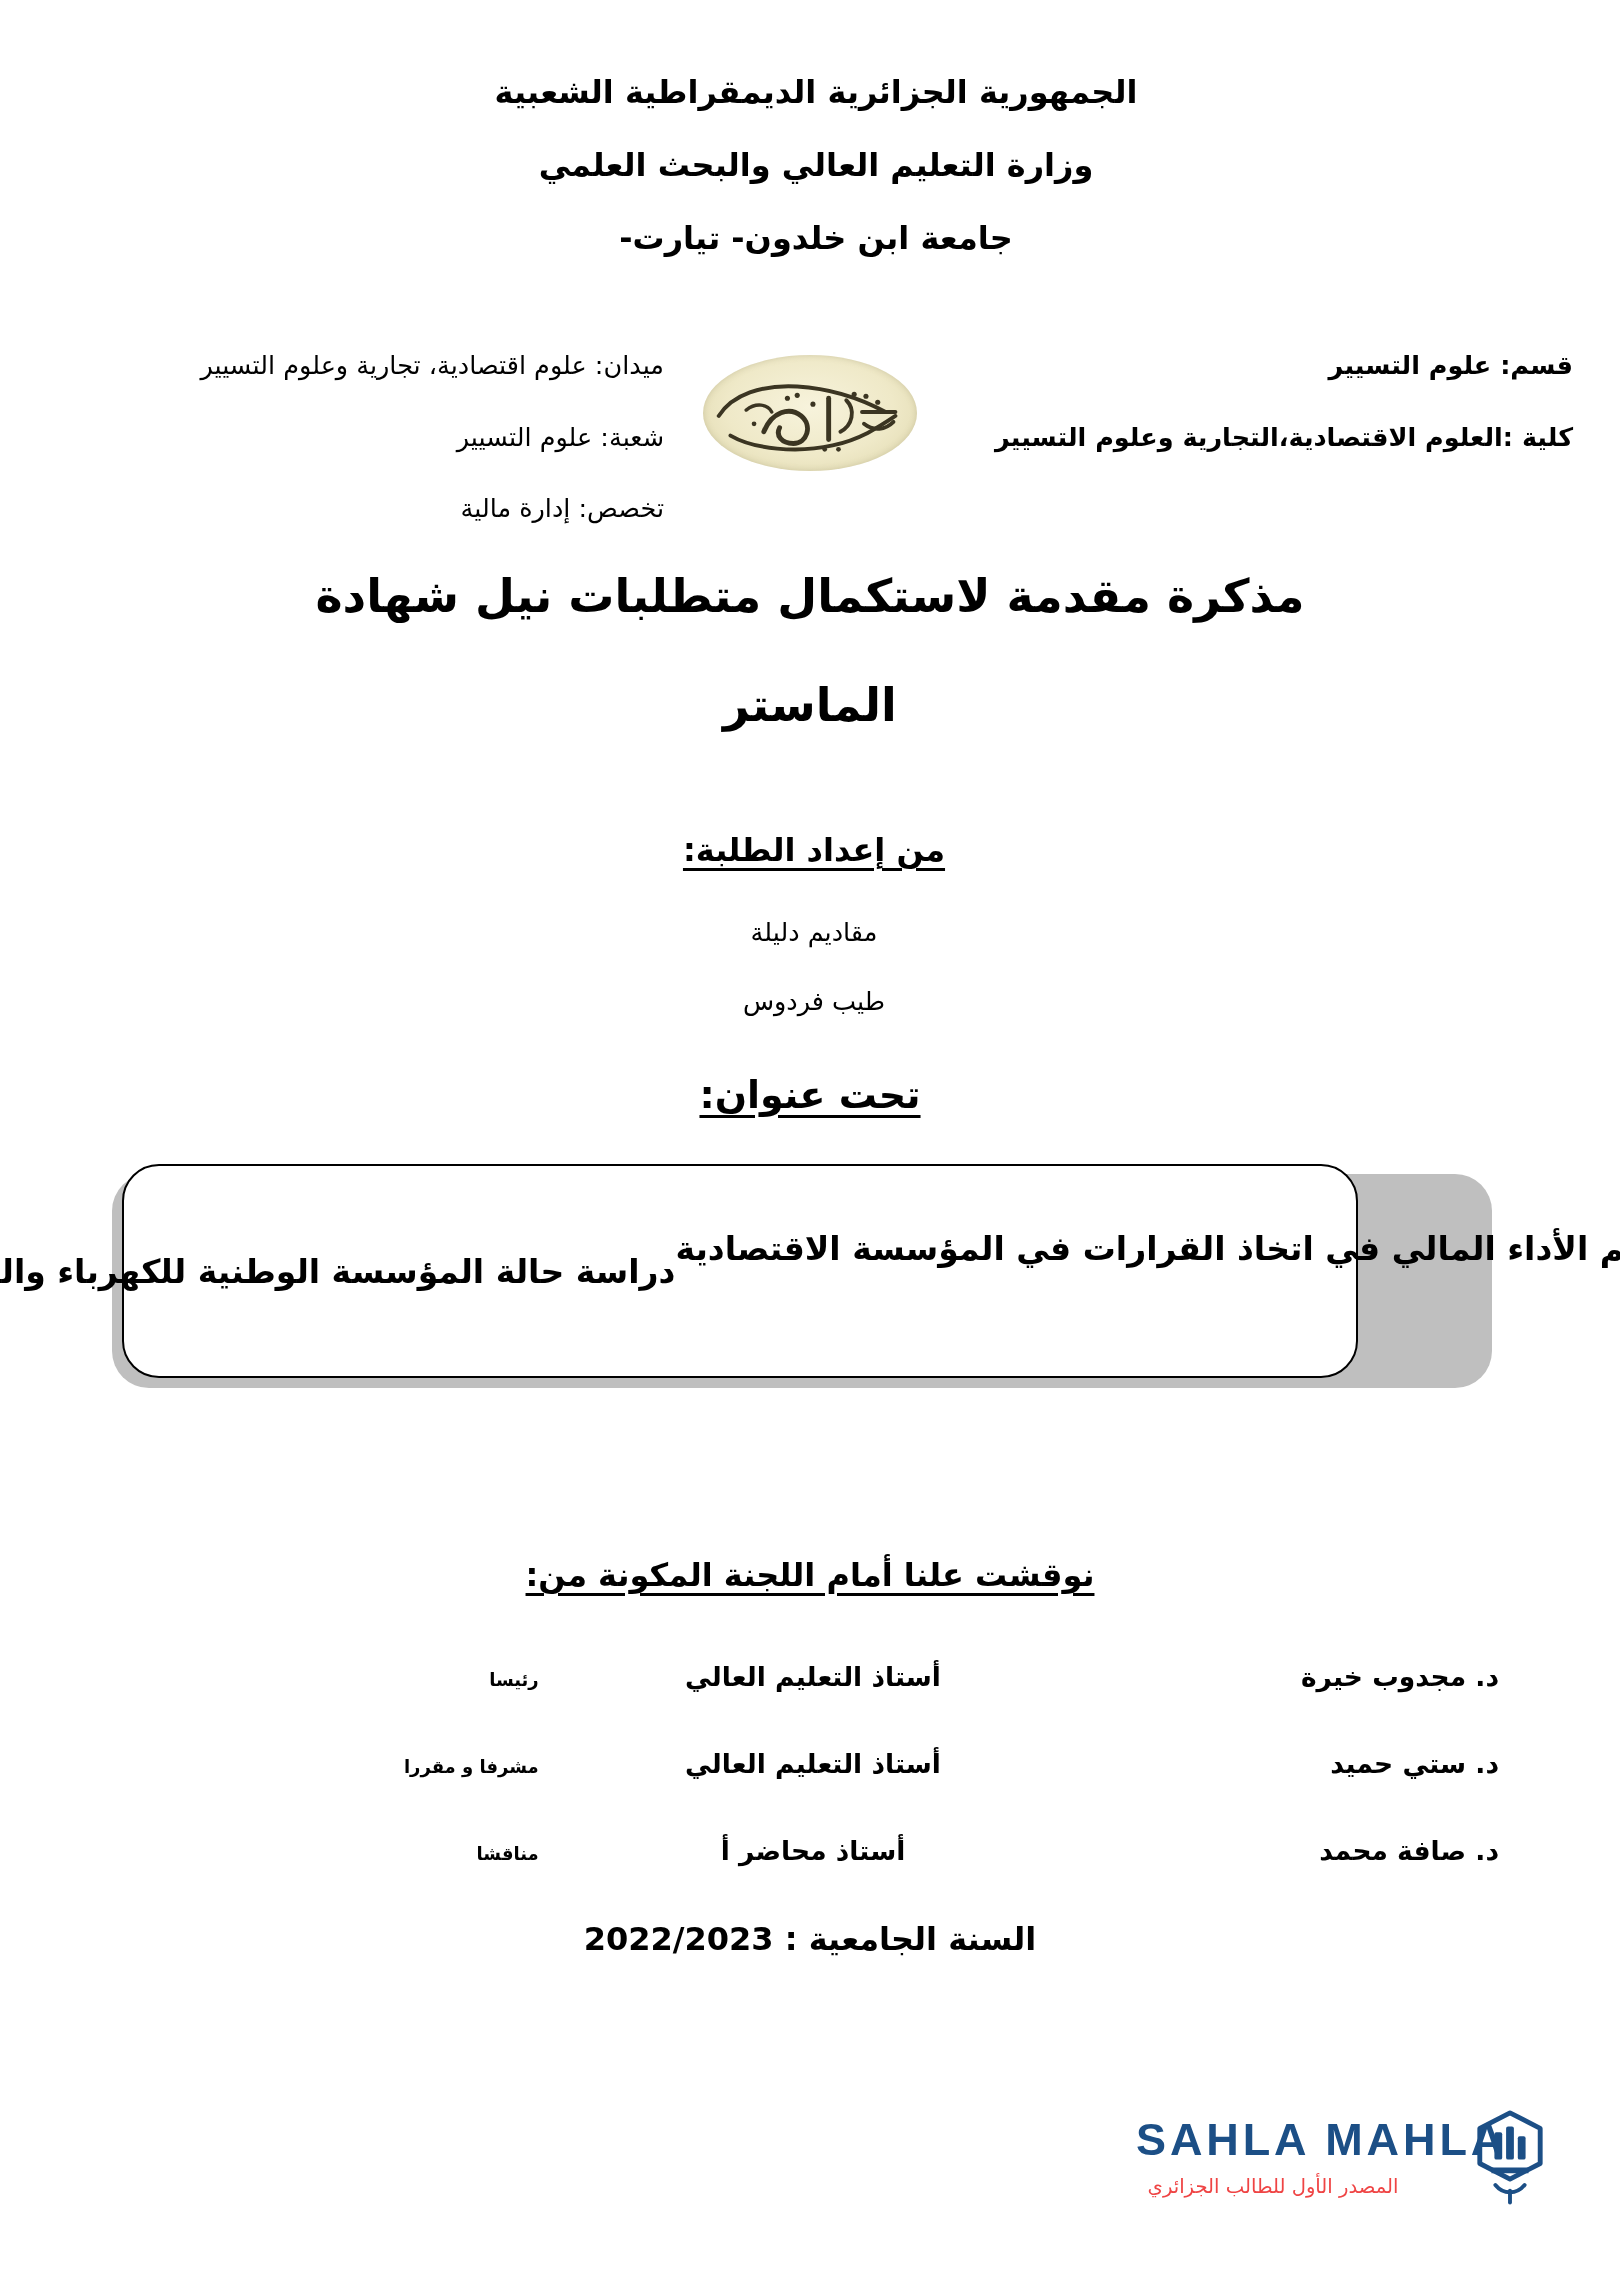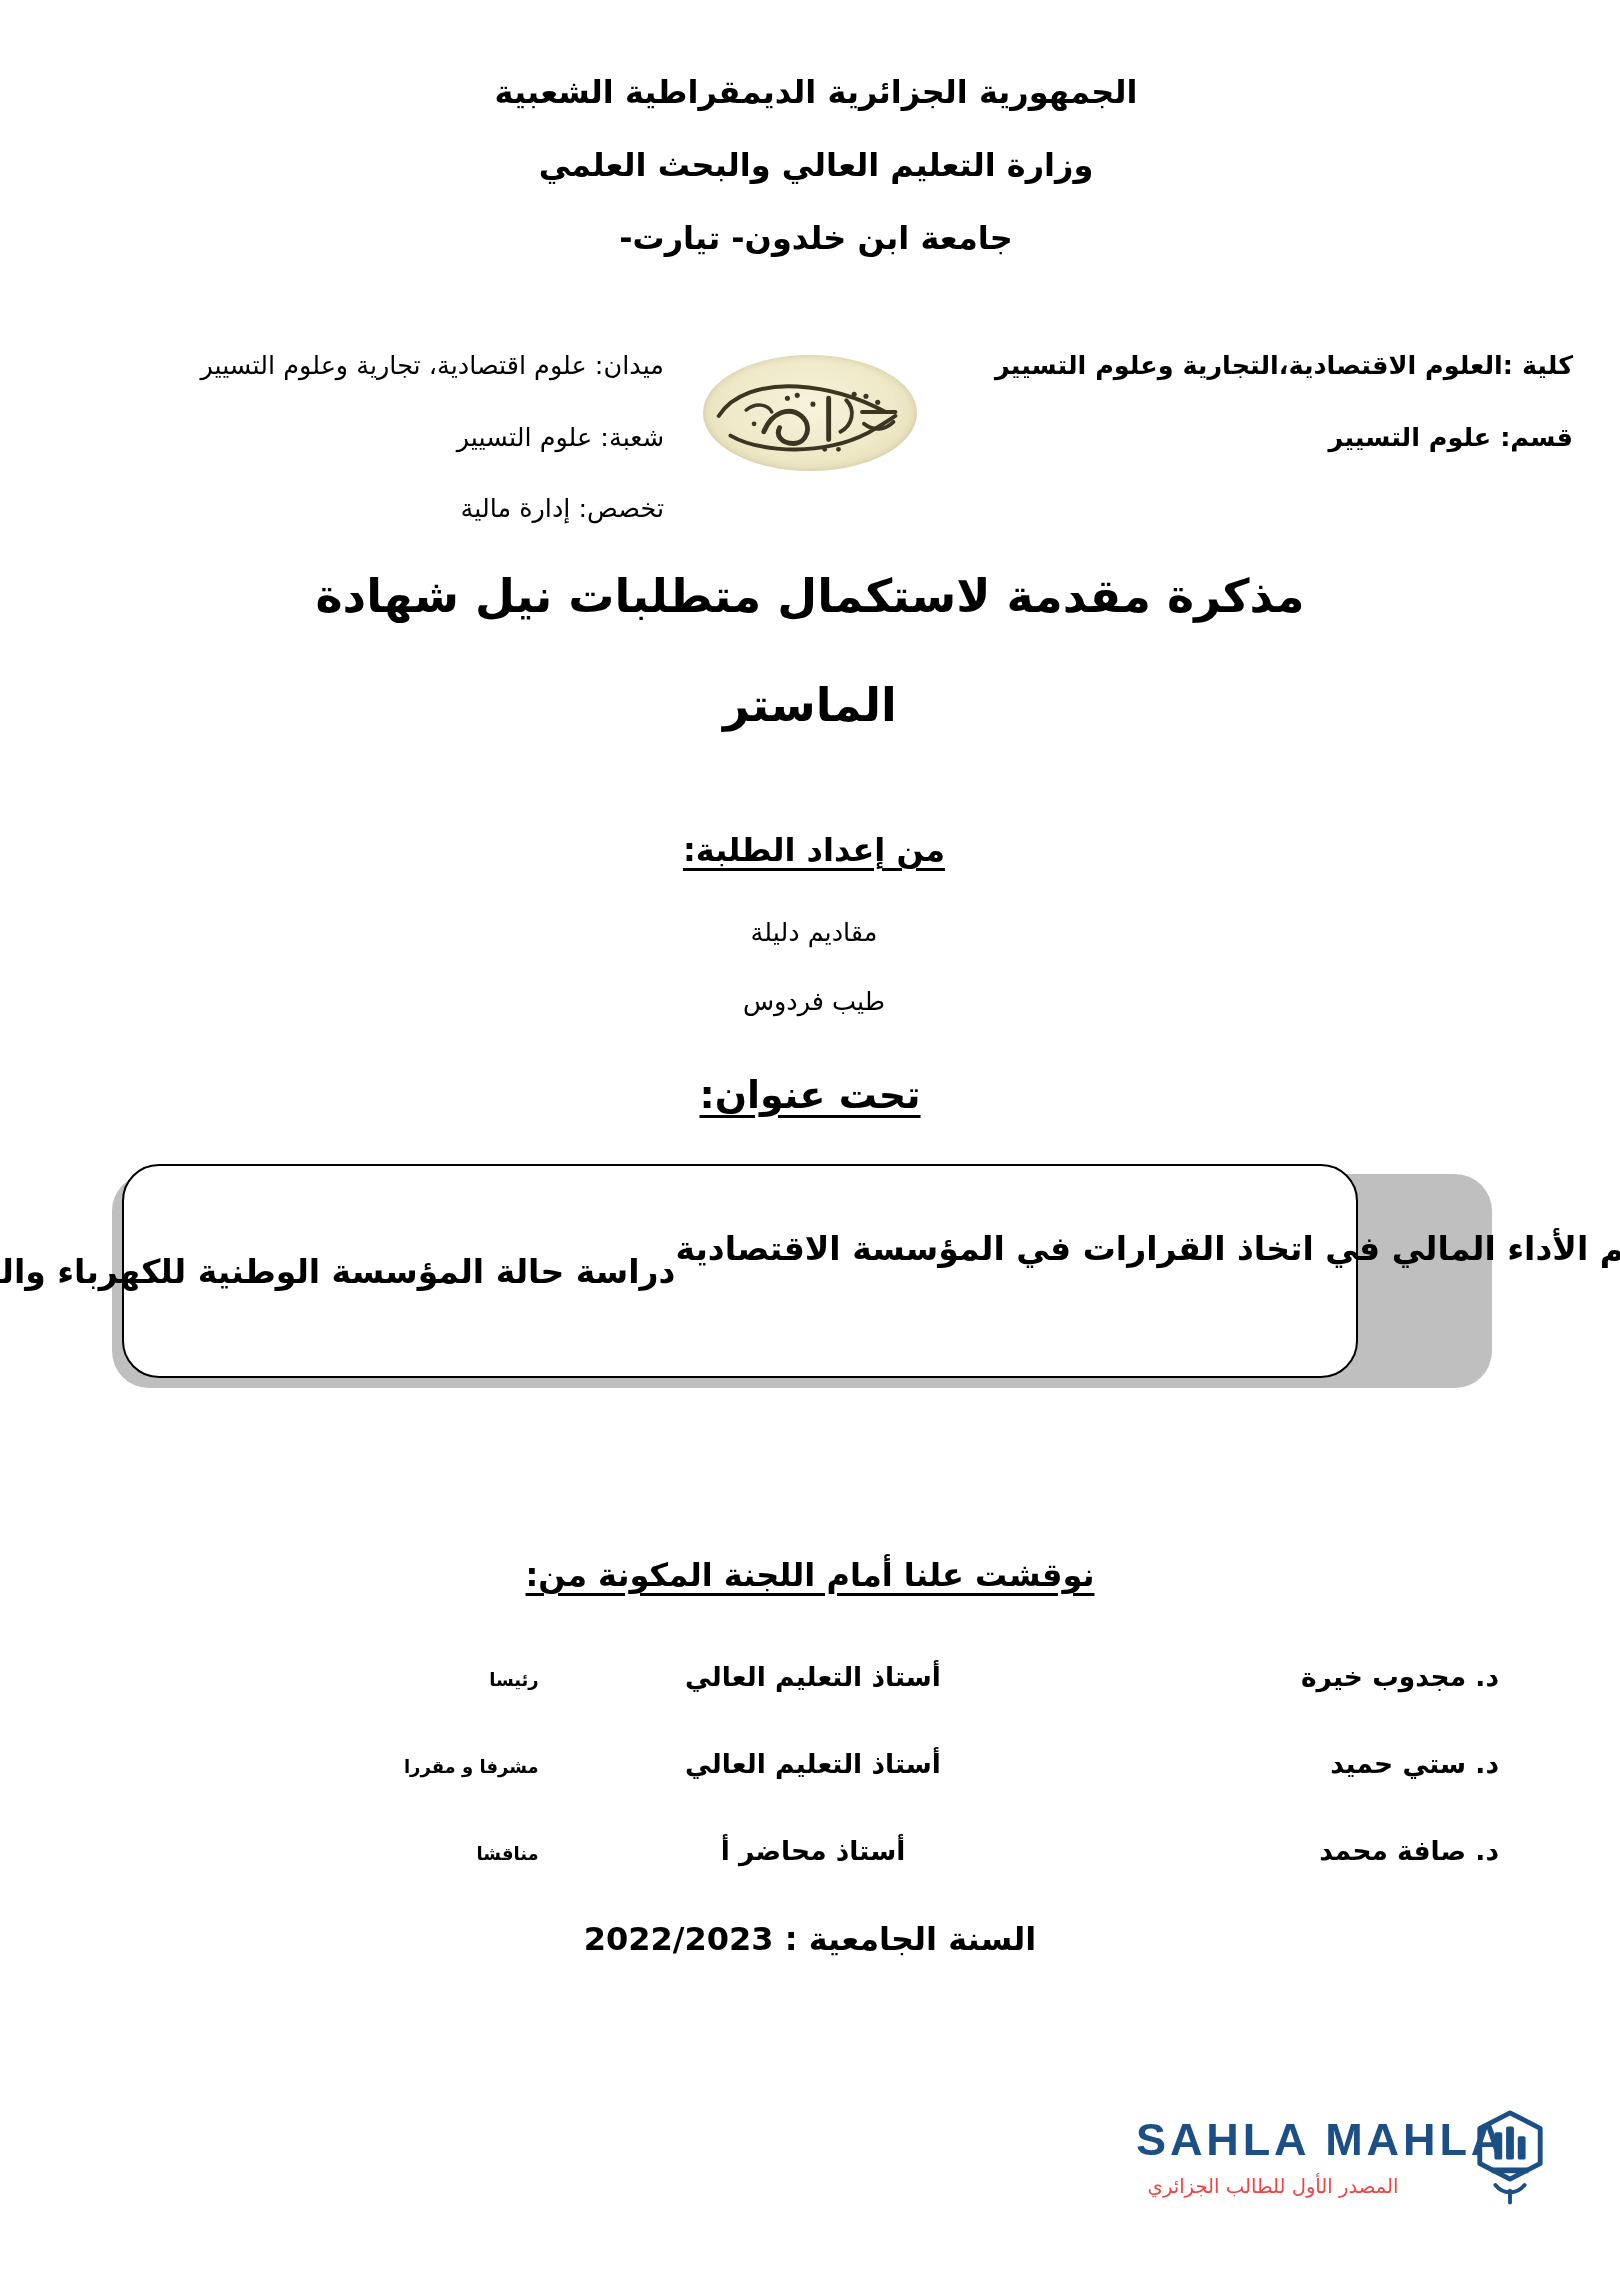--- a/index.html
+++ b/index.html
@@ -294,22 +294,22 @@
 
   <div class="header">
     <div class="header-line">الجمهورية الجزائرية الديمقراطية الشعبية</div>
     <div class="header-line">وزارة التعليم العالي والبحث العلمي</div>
     <div class="header-line">جامعة ابن خلدون- تيارت-</div>
   </div>
 
   <div class="affil-band">
 
     <div class="affil-right">
+      <div class="affil-line b">قسم: علوم التسيير</div>
       <div class="affil-line b">كلية :العلوم الاقتصادية،التجارية وعلوم التسيير</div>
-      <div class="affil-line b">قسم: علوم التسيير</div>
     </div>
 
     <div class="seal">
       <svg viewBox="0 0 218 118" xmlns="http://www.w3.org/2000/svg" aria-hidden="true">
         <g fill="none" stroke="#3b3522" stroke-linecap="round" stroke-linejoin="round">
           <path d="M16 62 C 30 40, 60 30, 96 32 C 130 34, 160 44, 186 58" stroke-width="4"></path>
           <path d="M28 82 C 52 96, 96 100, 132 92 C 160 86, 178 74, 196 62" stroke-width="4"></path>
           <path d="M62 78 C 70 58, 88 52, 100 62 C 112 72, 106 90, 92 90 C 80 90, 74 82, 78 74" stroke-width="5"></path>
           <path d="M128 44 L 128 86" stroke-width="5"></path>
           <path d="M146 46 C 156 56, 152 72, 140 78" stroke-width="4"></path>

